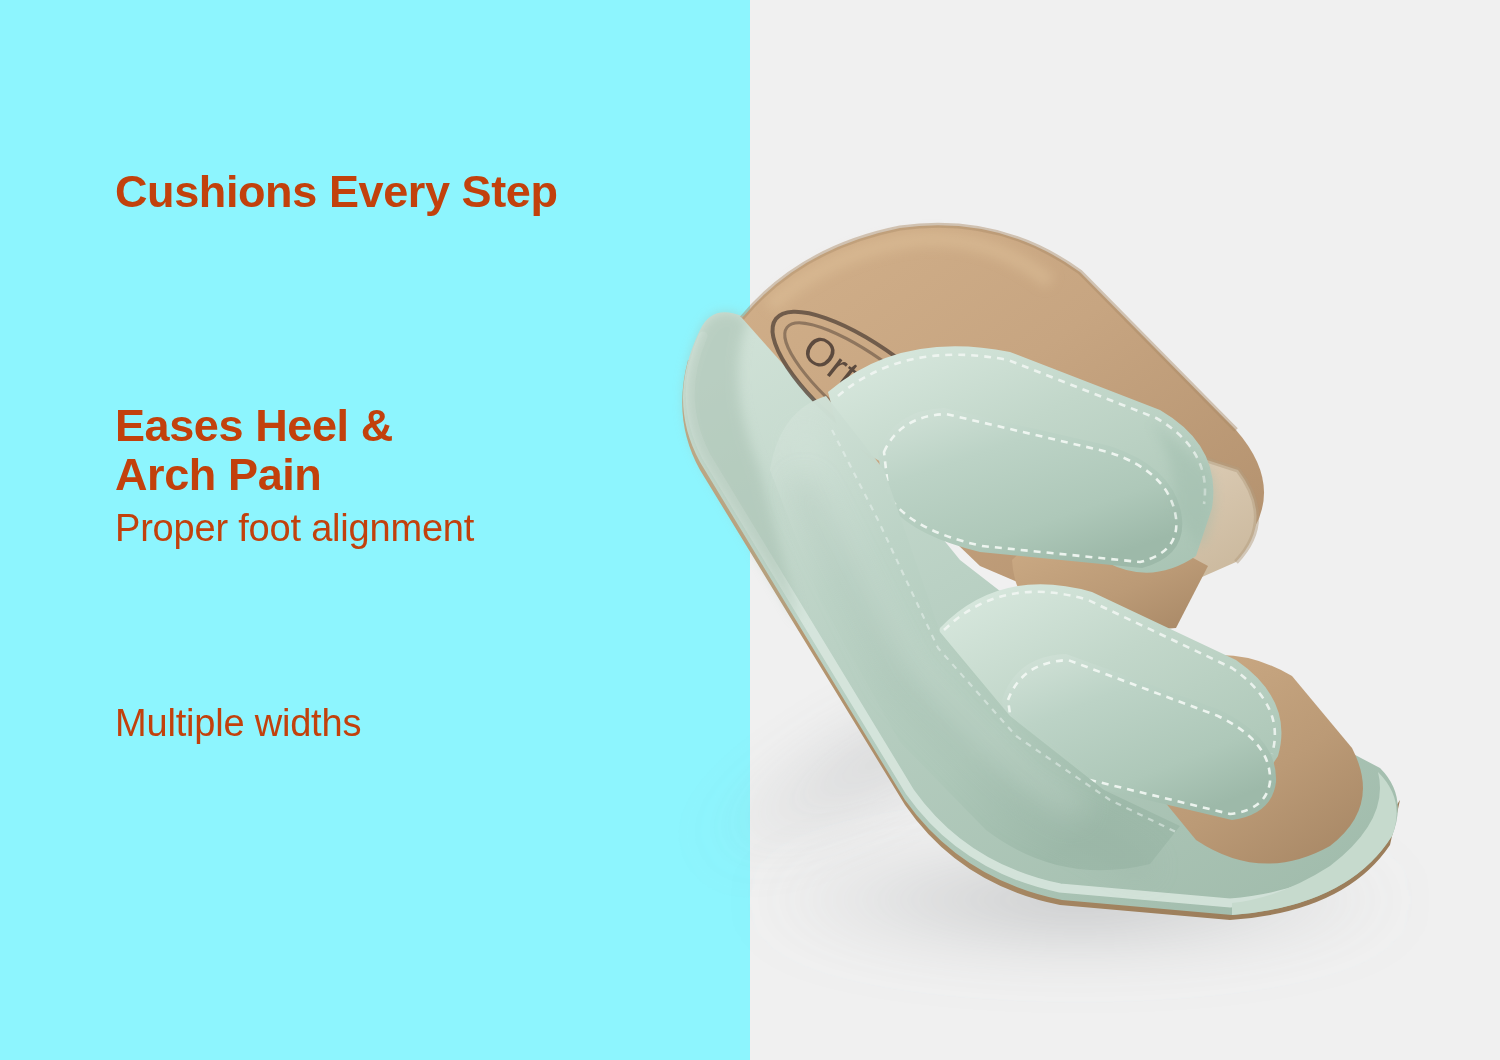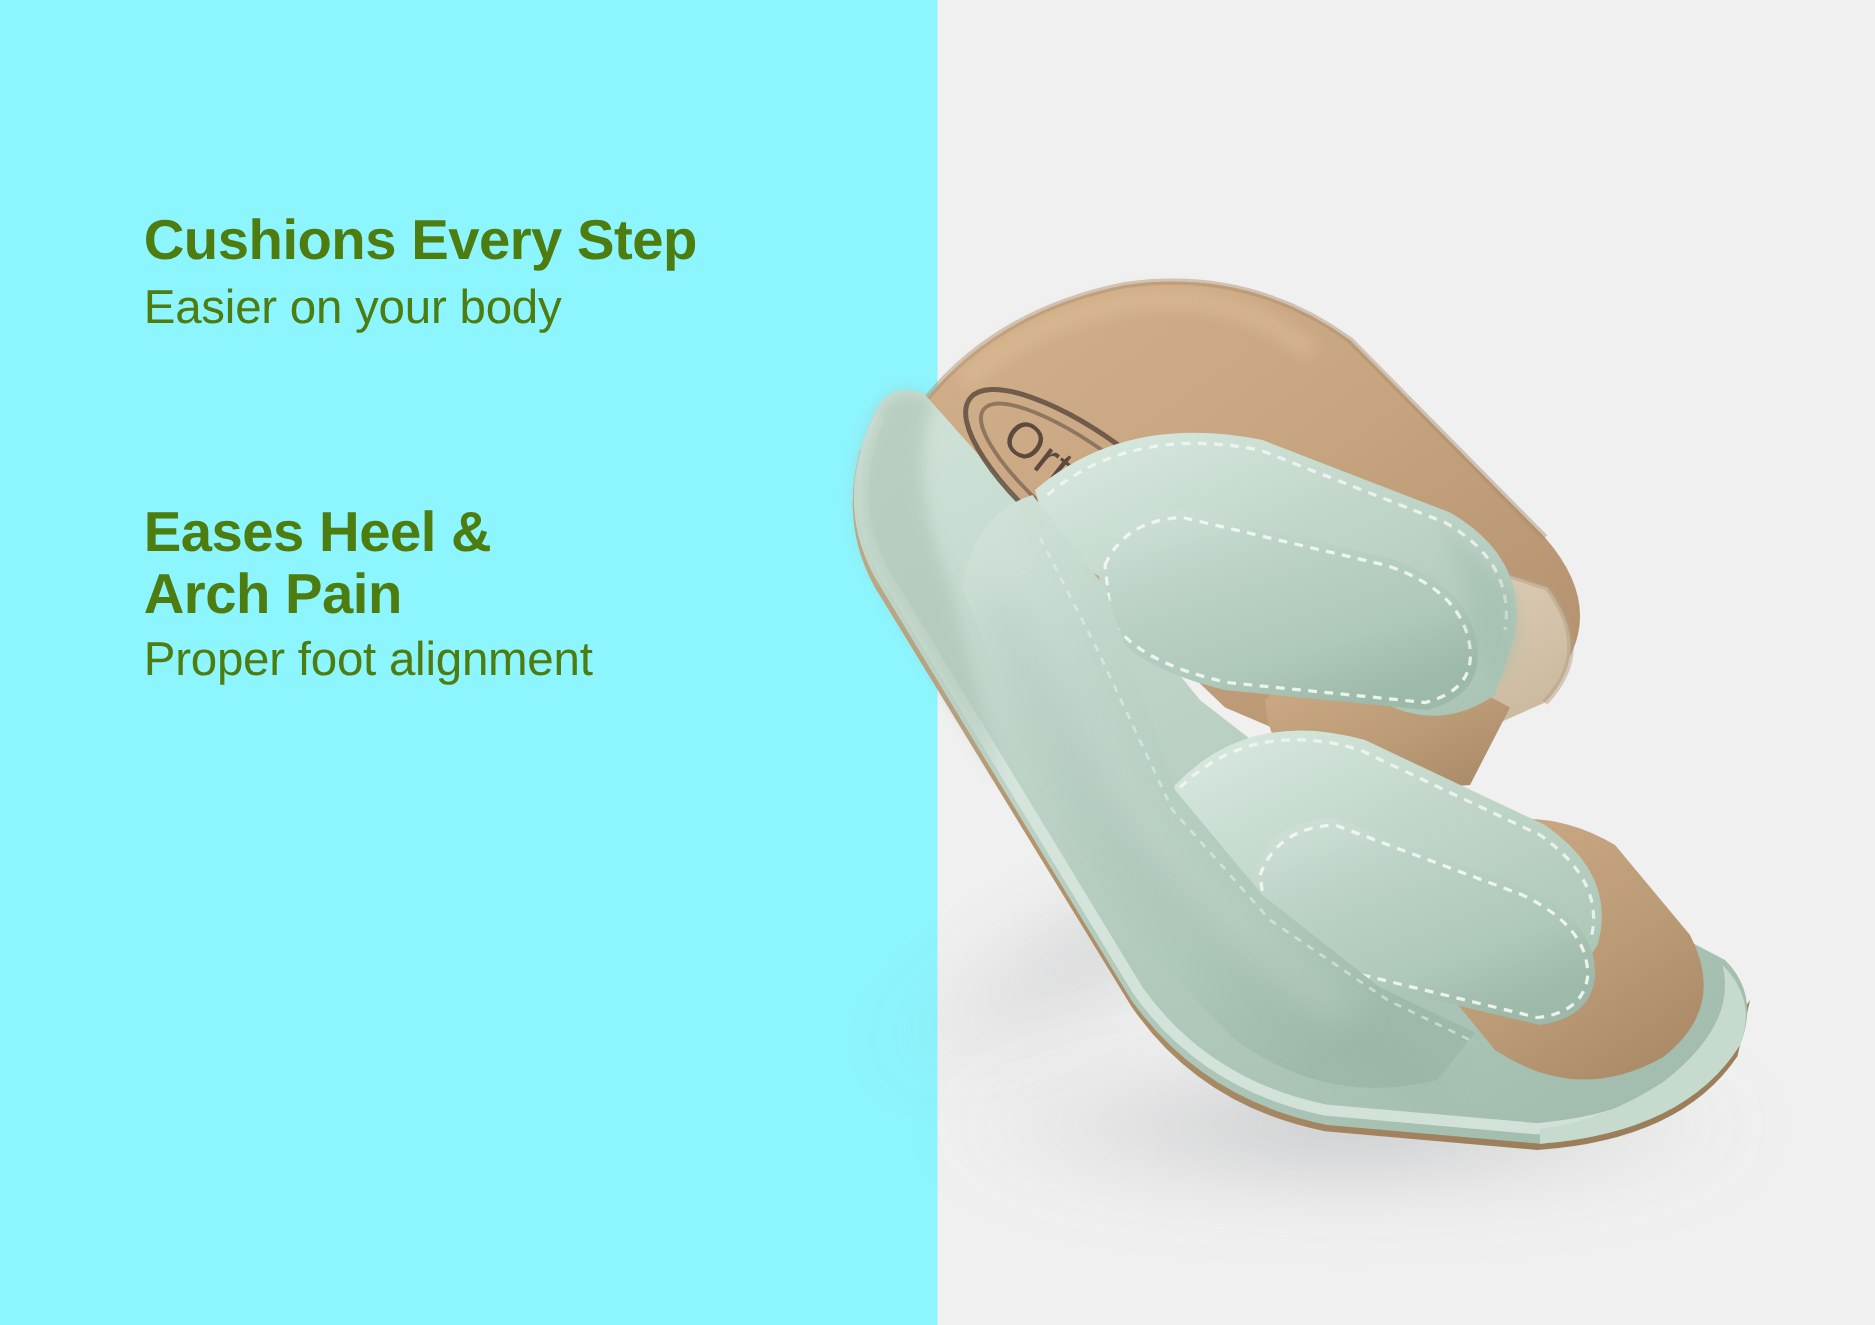--- a/index.html
+++ b/index.html
@@ -28,21 +28,21 @@
     left:0; top:0;
     width:750px; height:1060px;
     background:#8df5fe;
   }
 
   
   .copy {
     position:absolute;
     left:115px;
     width:620px;
-    color:#4d7c0f;
+    color:#c2410c;
     z-index:6;
   }
   .blk-1 { top:168px; }
   .blk-2 { top:402px; }
   .blk-3 { top:694px; }
 
   .headline {
     font-size:45px;
     font-weight:bold;
     line-height:1.08;
@@ -317,25 +317,25 @@
       <path d="M 832 430 L 878 520 L 938 648 L 1016 736 L 1110 800 L 1176 832" fill="none" stroke="#eaf3ee" stroke-width="2.2" stroke-dasharray="6 6" opacity="0.55"></path>
 
       <path d="M 800 430 Q 830 520 900 640 Q 970 742 1080 812" fill="none" stroke="#dceae2" stroke-width="20" opacity="0.35" filter="url(#blurMd)"></path>
 
       <path d="M 800 480 L 900 680 L 1020 800 L 1150 870" fill="none" stroke="#8aa598" stroke-width="16" opacity="0.28" filter="url(#blurMd)"></path>
     </svg>
   </div>
 
   <div class="copy blk-1">
     <div class="headline">Cushions Every Step</div>
-    <div class="subline">Easier on your body</div>
   </div>
 
   <div class="copy blk-2">
     <div class="headline">Eases Heel &amp;
 Arch Pain</div>
     <div class="subline">Proper foot alignment</div>
   </div>
 
   <div class="copy blk-3">
+    <div class="subline">Multiple widths</div>
   </div>
 
 </div>
 
 </body></html>

